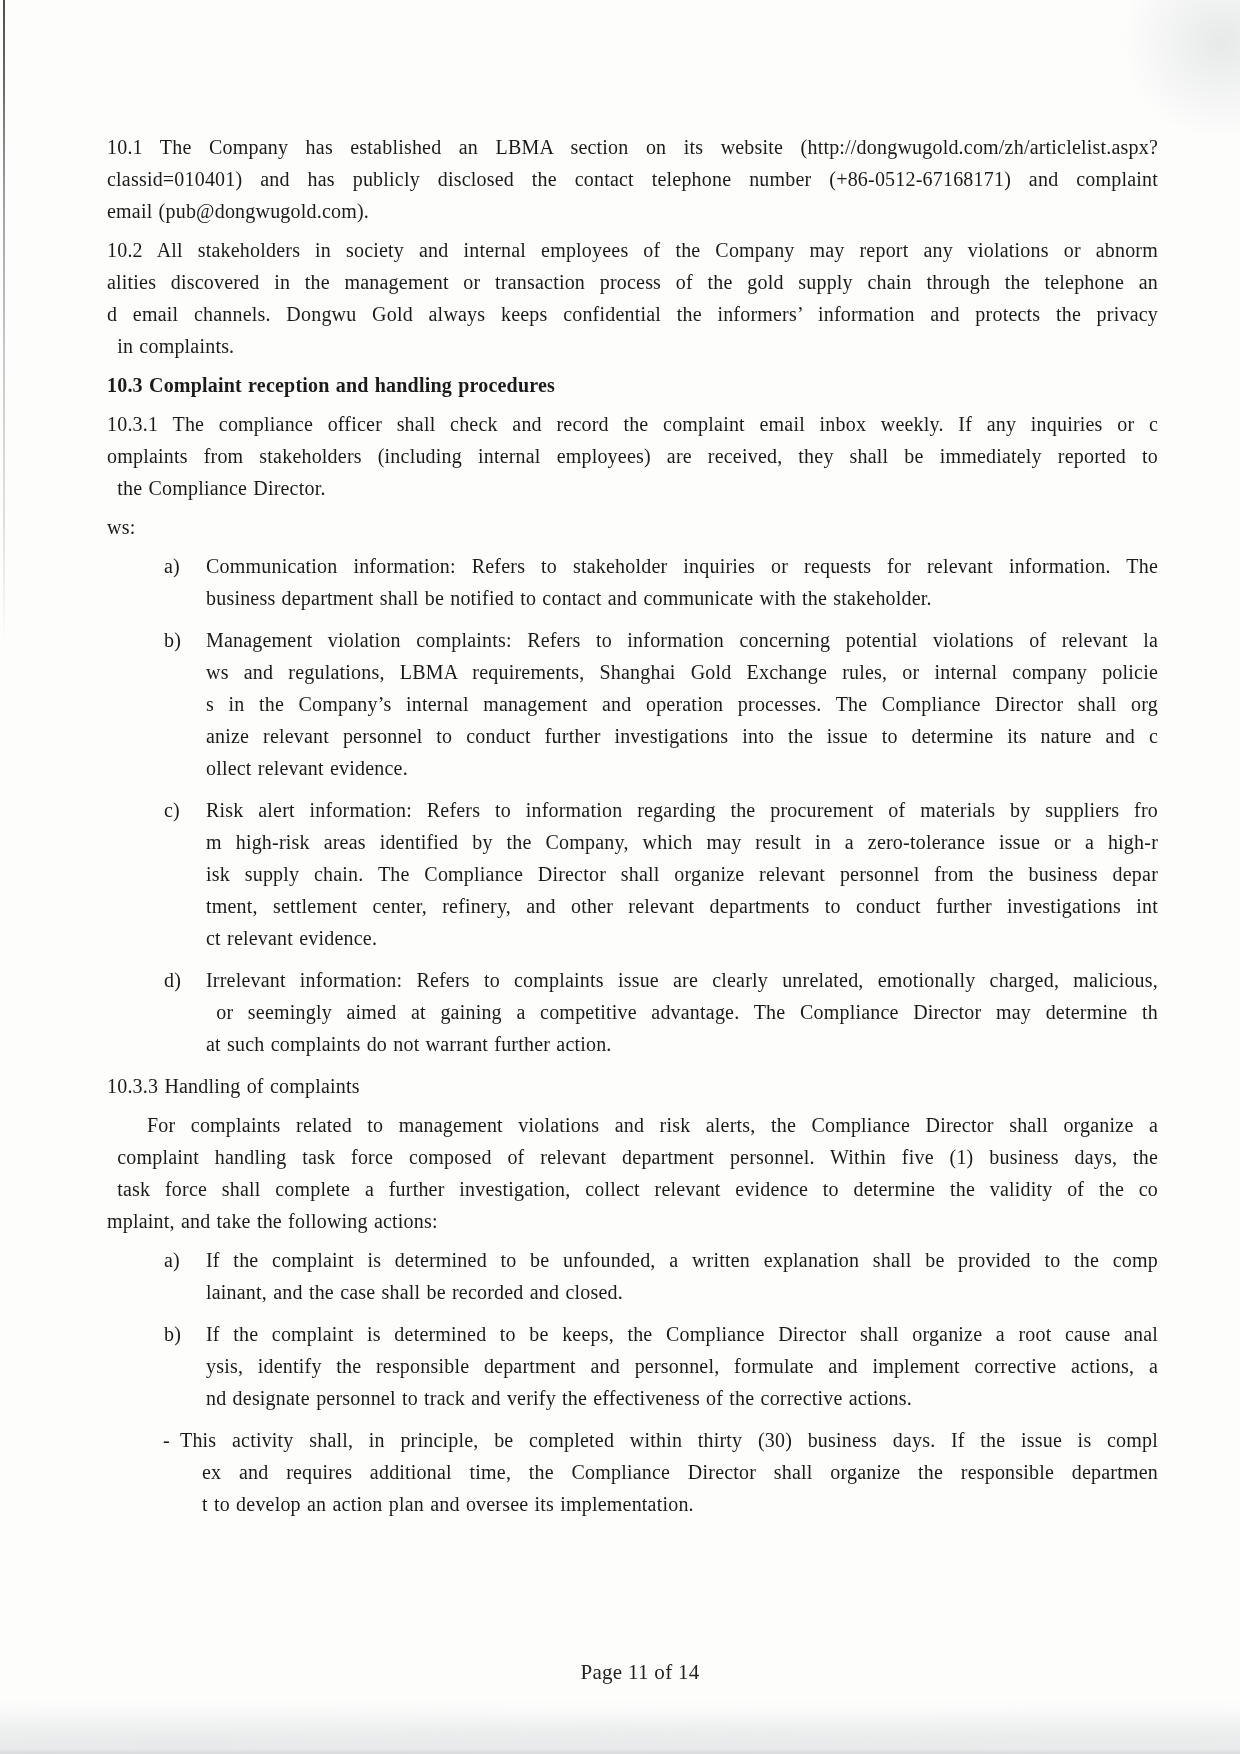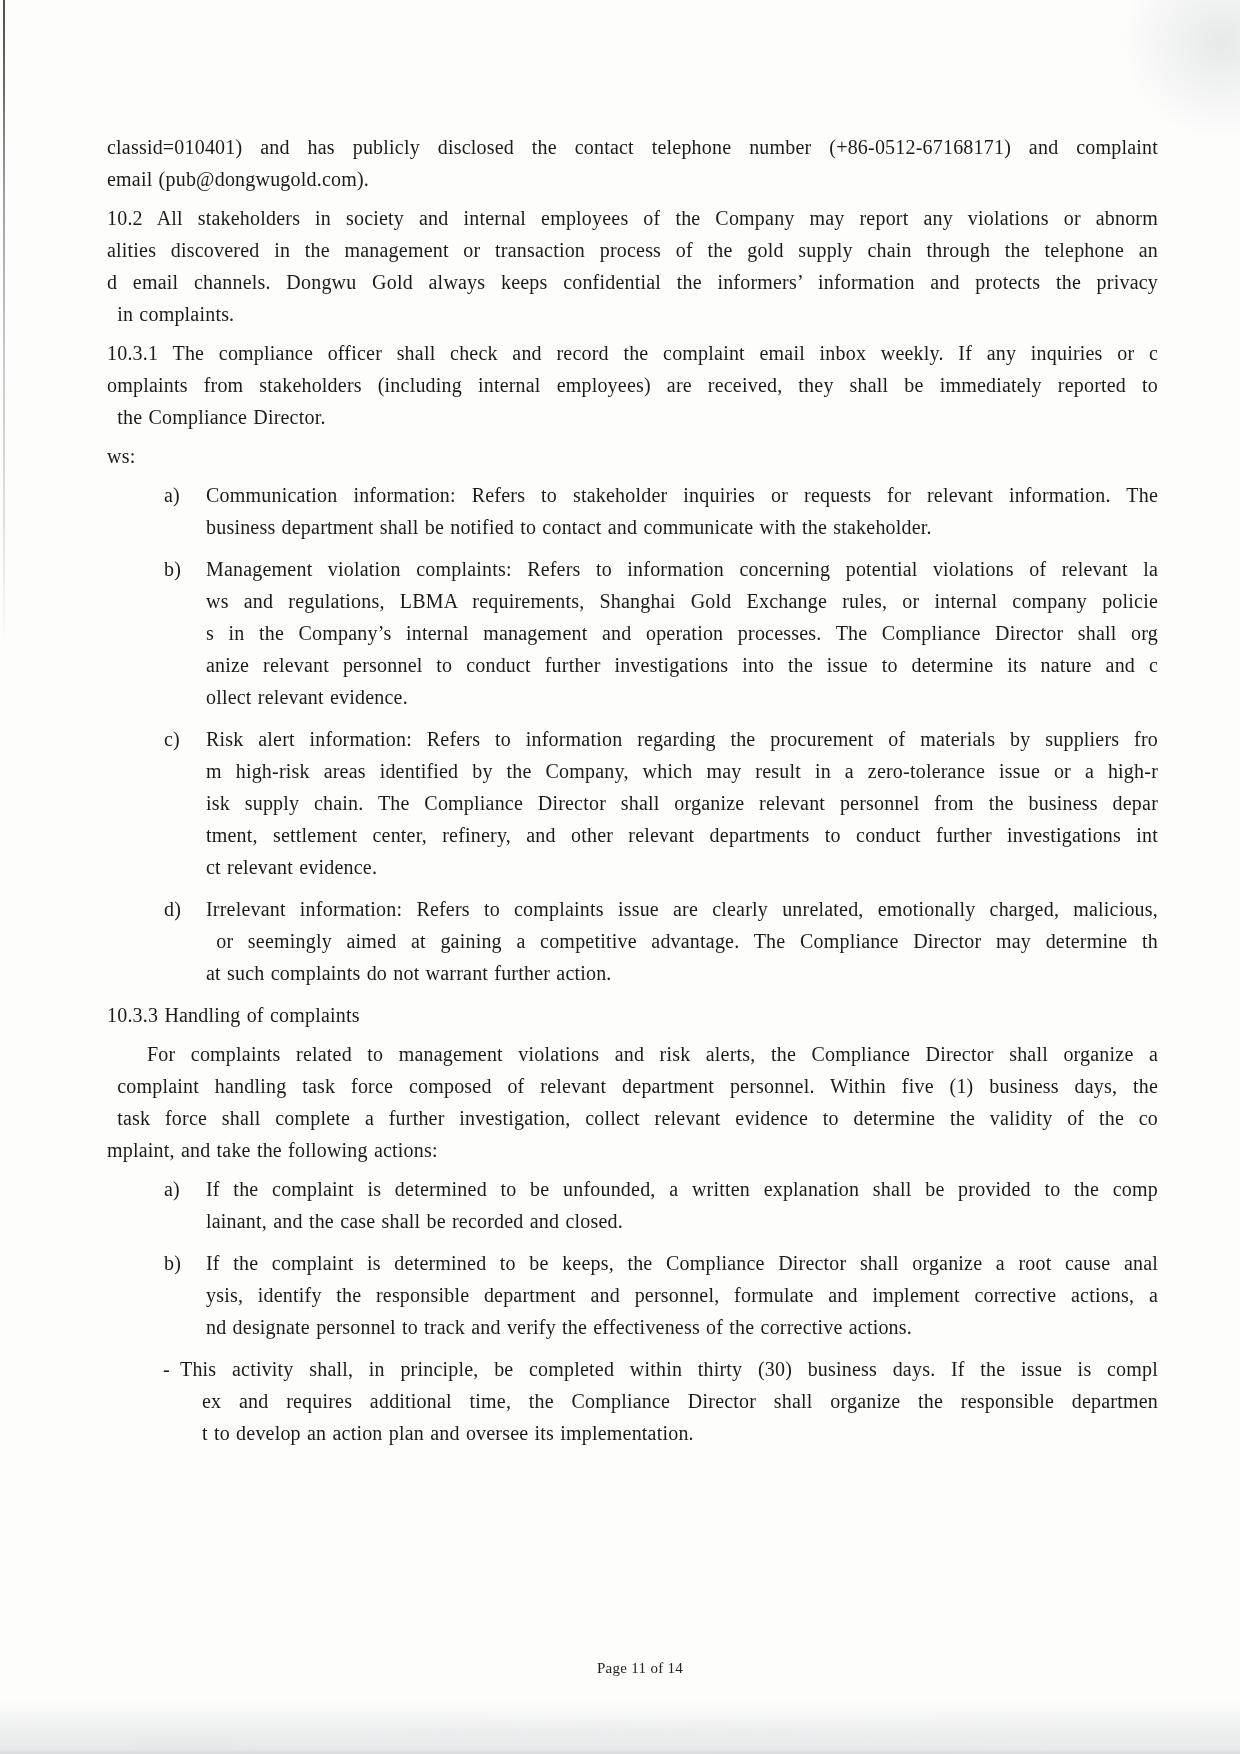--- a/index.html
+++ b/index.html
@@ -74,42 +74,46 @@
   .content-col { flex: 1 1 auto; min-width: 0; }
   .dash-item .content-col .line:not(:first-child) { padding-left: 22px; }
   .indent-first .line:first-child { padding-left: 40px; }
   
   .footer {
     position: absolute; top: 1660px; left: 0;
     width: 100%;
     box-sizing: border-box;
     padding-left: 40px;
     text-align: center;
-    font-size: 15px;
+    font-size: 21px;
     letter-spacing: 0.3px;
     color: #222;
   }
 </style>
 </head>
 <body>
 
 <div>
   <div class="scan-left"></div>
   <div class="scan-tr"></div>
 
   <div class="doc" id="doc-blocks">
       <div class="block paragraph">
+        <div class="line">10.1 The Company has established an LBMA section on its website (http://dongwugold.com/zh/articlelist.aspx?</div>
         <div class="line">classid=010401) and has publicly disclosed the contact telephone number (+86-0512-67168171) and complaint</div>
         <div class="line last">email (pub@dongwugold.com).</div>
       </div>
       <div class="block paragraph">
         <div class="line">10.2 All stakeholders in society and internal employees of the Company may report any violations or abnorm</div>
         <div class="line">alities discovered in the management or transaction process of the gold supply chain through the telephone an</div>
         <div class="line">d email channels. Dongwu Gold always keeps confidential the informers’ information and protects the privacy</div>
         <div class="line last"> in complaints.</div>
+      </div>
+      <div class="block heading">
+        <div class="line last">10.3 Complaint reception and handling procedures</div>
       </div>
       <div class="block paragraph">
         <div class="line">10.3.1 The compliance officer shall check and record the complaint email inbox weekly. If any inquiries or c</div>
         <div class="line">omplaints from stakeholders (including internal employees) are received, they shall be immediately reported to</div>
         <div class="line last"> the Compliance Director.</div>
       </div>
       <div class="block paragraph">
         <div class="line last">ws:</div>
       </div>
       <div class="block list-item">

